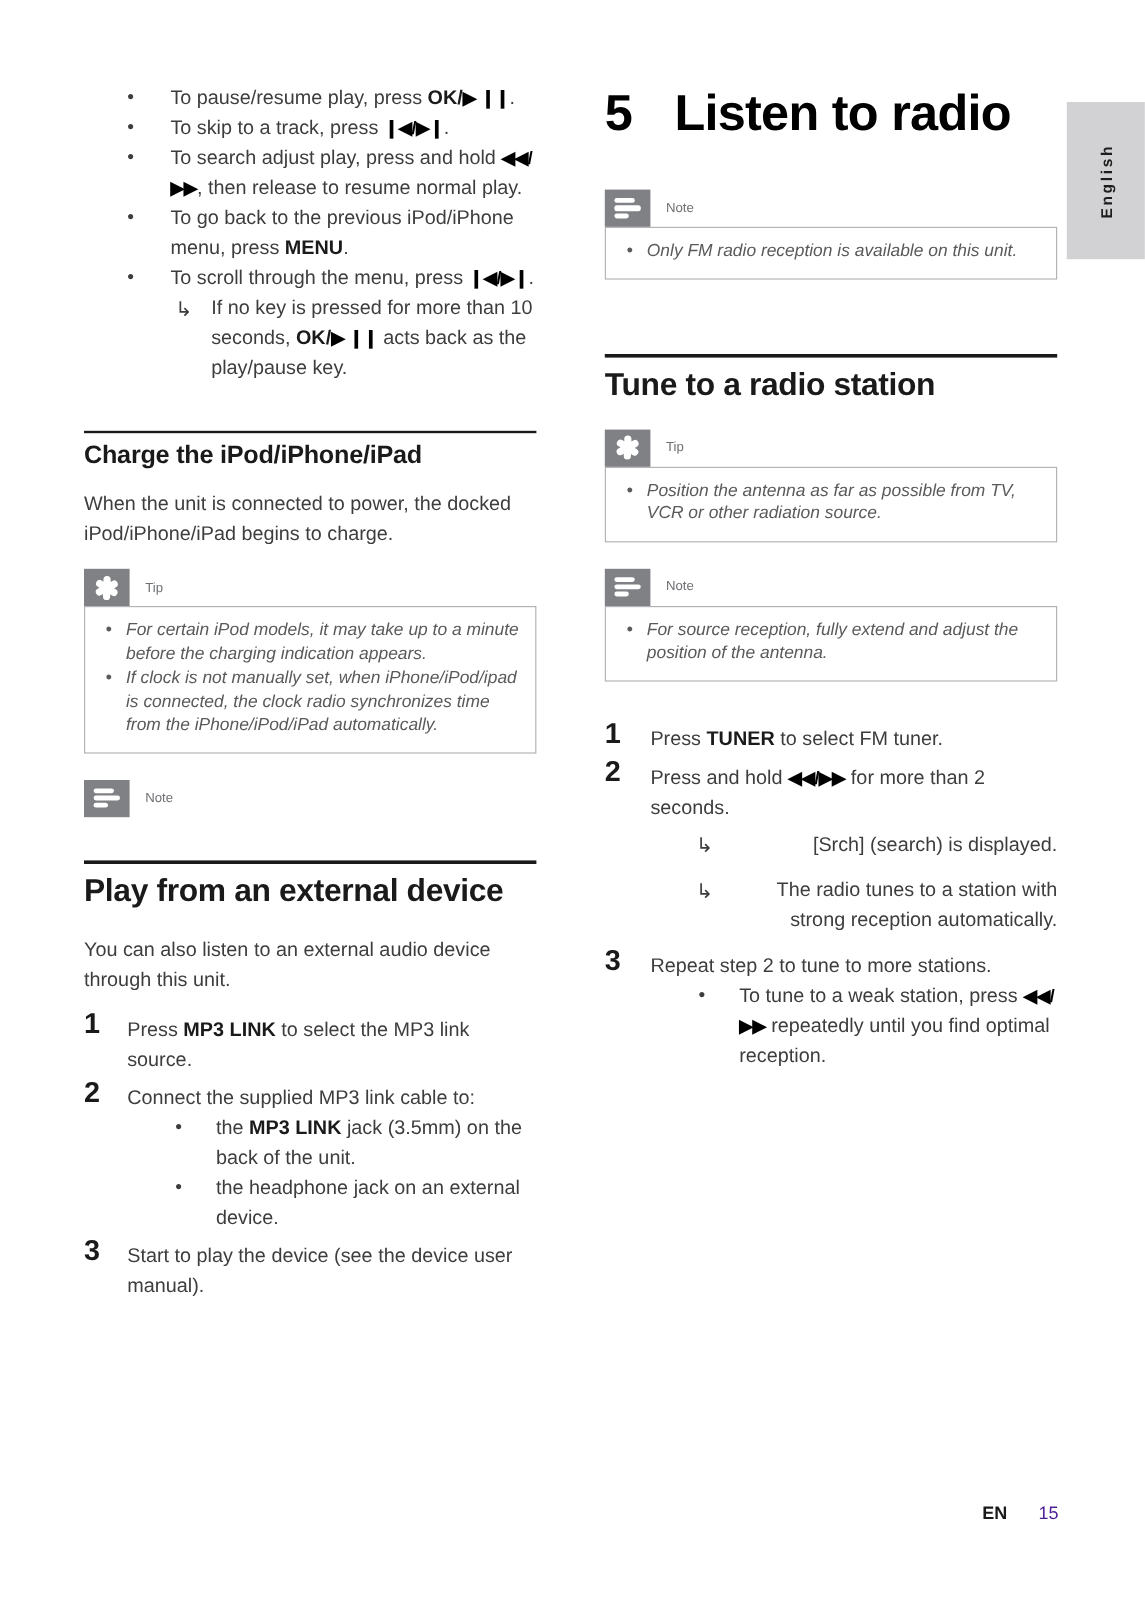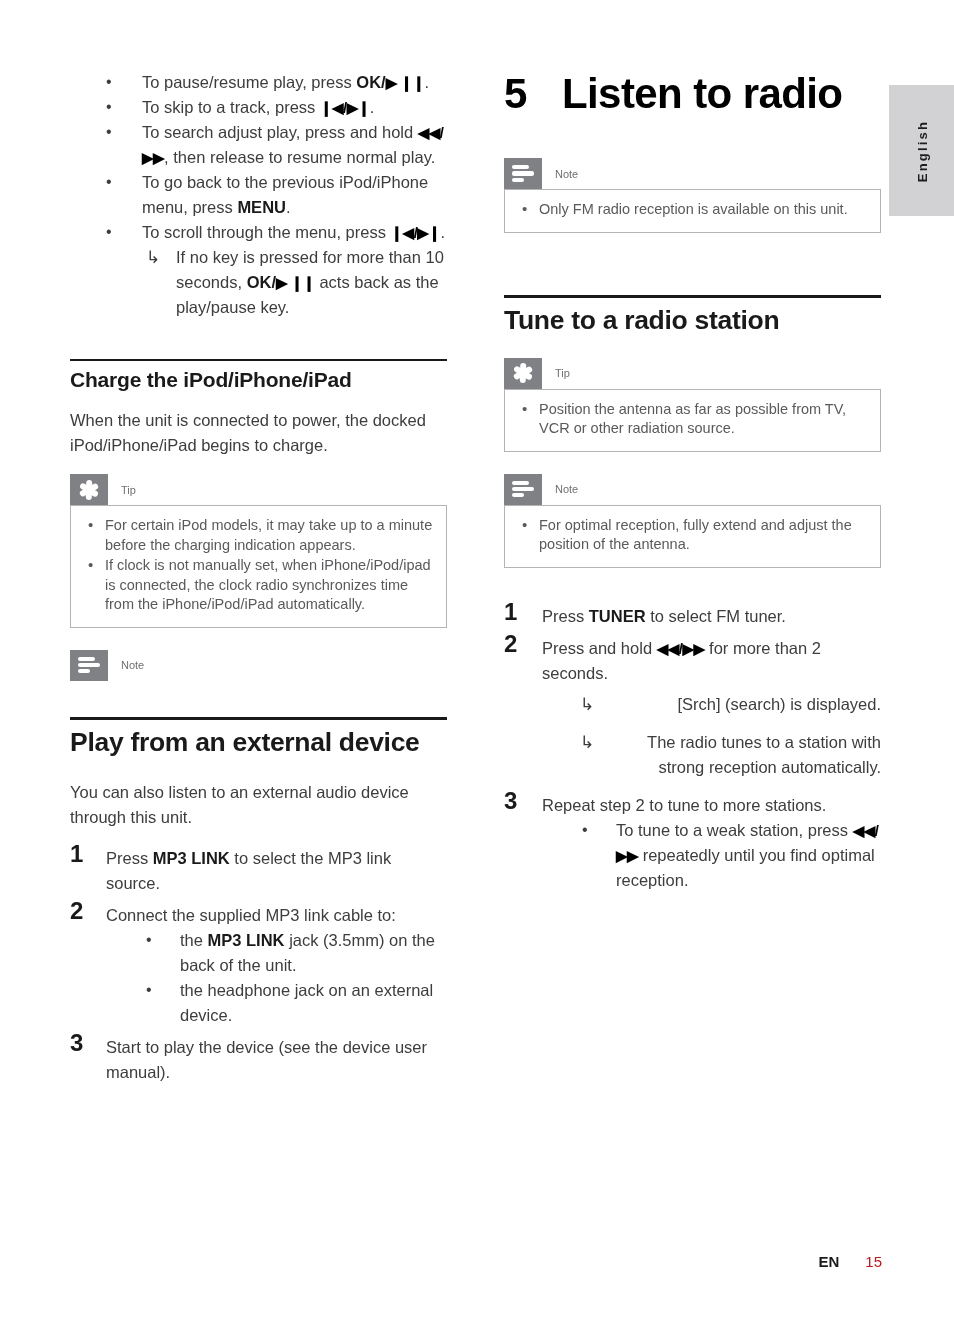--- a/index.html
+++ b/index.html
@@ -200,20 +200,21 @@
   }
   .callout-body {
     border: 1px solid #b4b4b6;
     border-top: 1px solid #b4b4b6;
     padding: 10px 12px 11px 12px;
   }
   .callout-body ul {
     list-style: none;
     margin: 0;
     padding: 0;
+    font-style: italic;
   }
   .callout-body ul li {
     position: relative;
     padding-left: 22px;
     font-size: 14.5px;
     line-height: 19.5px;
     color: #5a5a5c;
     margin-bottom: 1px;
   }
   .callout-body ul li::before {
@@ -276,21 +277,21 @@
     text-align: right;
     padding-right: 72px;
     box-sizing: border-box;
     font-size: 15px;
   }
   .footer .en {
     font-weight: bold;
     color: #1a1a1a;
     margin-right: 26px;
   }
-  .footer .pg { color: #b91c1c; }
+  .footer .pg { color: #4c1d95; }
 
   .spacer-sm { height: 14px; }
   .spacer-md { height: 26px; }
   .spacer-lg { height: 40px; }
 </style>
 </head>
 <body>
 
 <div class="page">
 
@@ -433,21 +434,21 @@
             <div class="bars">
                 <i></i>
                 <i></i>
                 <i></i>
               </div>
           </div>
           <div class="callout-label">Note</div>
         </div>
         <div class="callout-body">
           <ul id="tune-note-items">
-              <li>For optimal reception, fully extend and adjust the position of the antenna.</li>
+              <li>For source reception, fully extend and adjust the position of the antenna.</li>
             </ul>
         </div>
       </div>
 
       <div class="spacer-sm"></div>
 
       <ol class="steps steps-right" id="tune-steps">
           <li><span class="num">1</span><span>Press </span><span class="b">TUNER</span><span> to select FM tuner.</span></li>
           <li style="margin-bottom: 10px;"><span class="num">2</span><span>Press and hold </span><span class="glyph">◀◀/▶▶</span><span> for more than 2 seconds.</span><ul class="arr arr-num" style="margin-top: 6px; text-align: right;">
               <li><span>[Srch] (search) is displayed.</span></li>

